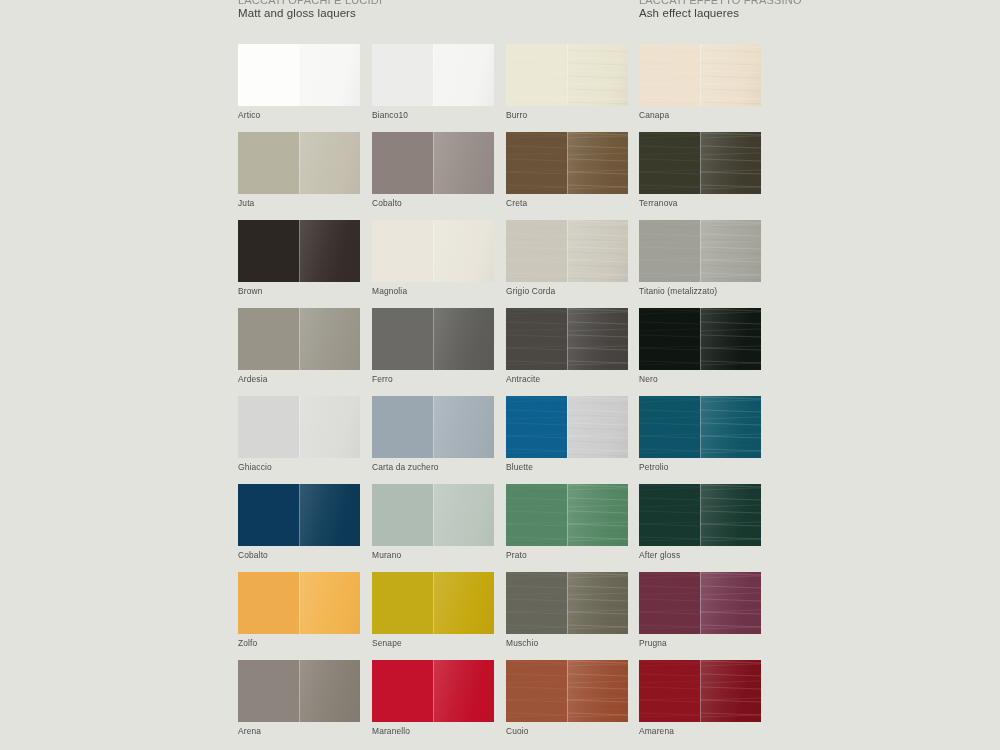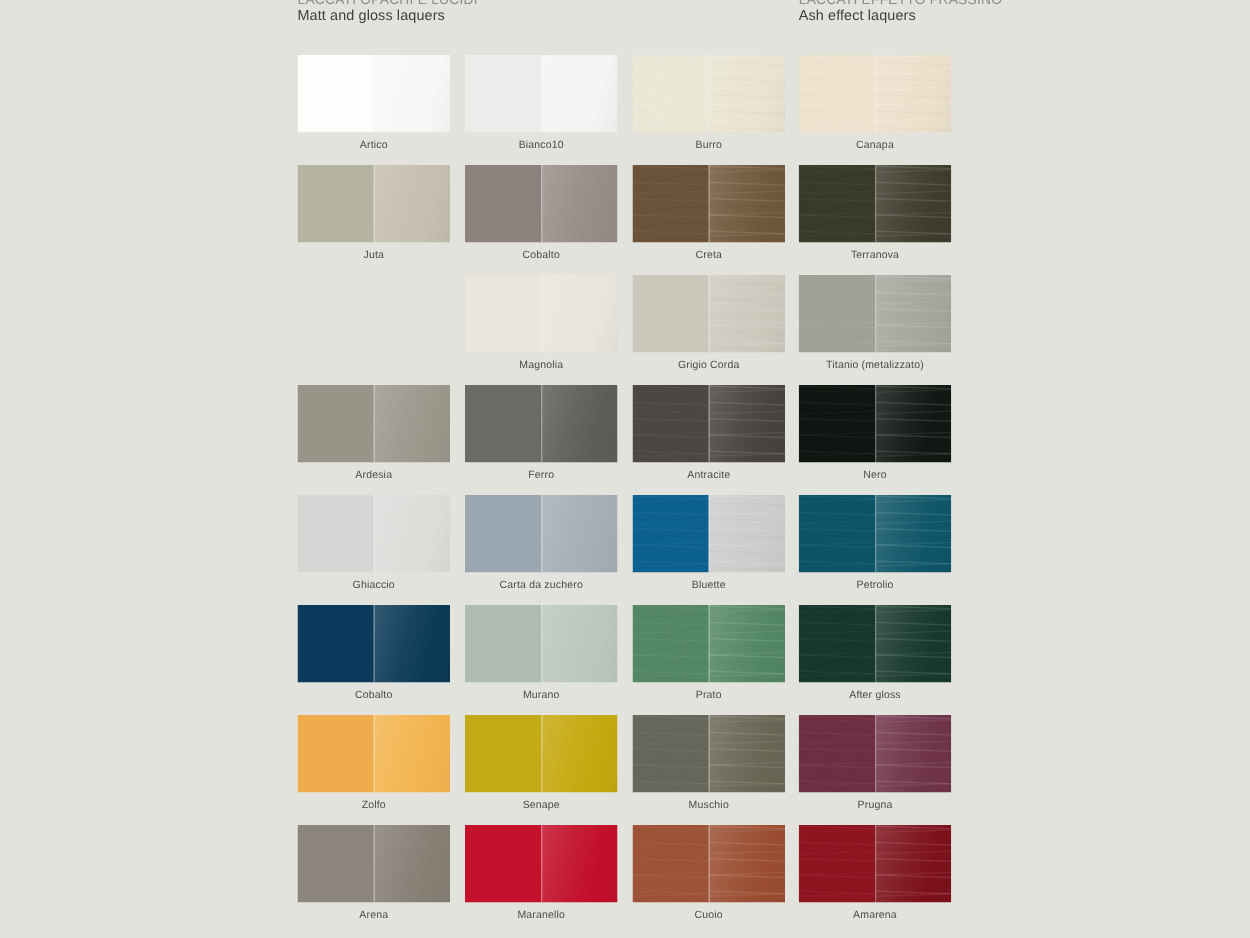--- a/index.html
+++ b/index.html
@@ -44,21 +44,20 @@
     width: 540px;
   }
   .swatch-row {
     position: relative;
     height: 88px;
   }
   .swatch-cell {
     position: absolute;
     top: 0;
     width: 122px;
-    text-align: center;
   }
   .swatch-cell.col0 { left: 0px; }
   .swatch-cell.col1 { left: 134px; }
   .swatch-cell.col2 { left: 268px; }
   .swatch-cell.col3 { left: 401px; }
 
   .swatch-chip {
     position: relative;
     width: 122px;
     height: 62px;
@@ -133,21 +132,21 @@
 </head>
 <body style="background: rgb(227, 227, 221);">
 
 <div class="header" id="header-left">
   <div class="it">LACCATI OPACHI E LUCIDI</div>
   <div class="en">Matt and gloss laquers</div>
 </div>
 
 <div class="header" id="header-right">
   <div class="it">LACCATI EFFETTO FRASSINO</div>
-  <div class="en">Ash effect laquers</div>
+  <div class="en">Ash effect laqueres</div>
 </div>
 
 <div id="swatch-grid">
     <div class="swatch-row">
       <div class="swatch-cell col0">
         <div class="swatch-chip">
           <div class="swatch-half left" style="background: rgb(253, 253, 251);"></div>
           <div class="swatch-half right" style="background: rgb(247, 247, 245);"></div>
           <div class="swatch-divider"></div>
         </div>
@@ -206,20 +205,28 @@
       <div class="swatch-cell col3">
         <div class="swatch-chip">
           <div class="swatch-half left grain" style="background: rgb(58, 58, 43);"></div>
           <div class="swatch-half right grain" style="background: rgb(64, 61, 47);"></div>
           <div class="swatch-divider"></div>
         </div>
         <div class="swatch-label">Terranova</div>
       </div>
     </div>
     <div class="swatch-row">
+      <div class="swatch-cell col0">
+        <div class="swatch-chip">
+          <div class="swatch-half left" style="background: rgb(45, 39, 35);"></div>
+          <div class="swatch-half right" style="background: rgb(53, 45, 41);"></div>
+          <div class="swatch-divider"></div>
+        </div>
+        <div class="swatch-label">Brown</div>
+      </div>
       <div class="swatch-cell col1">
         <div class="swatch-chip">
           <div class="swatch-half left" style="background: rgb(234, 230, 220);"></div>
           <div class="swatch-half right" style="background: rgb(233, 229, 218);"></div>
           <div class="swatch-divider"></div>
         </div>
         <div class="swatch-label">Magnolia</div>
       </div>
       <div class="swatch-cell col2">
         <div class="swatch-chip">

